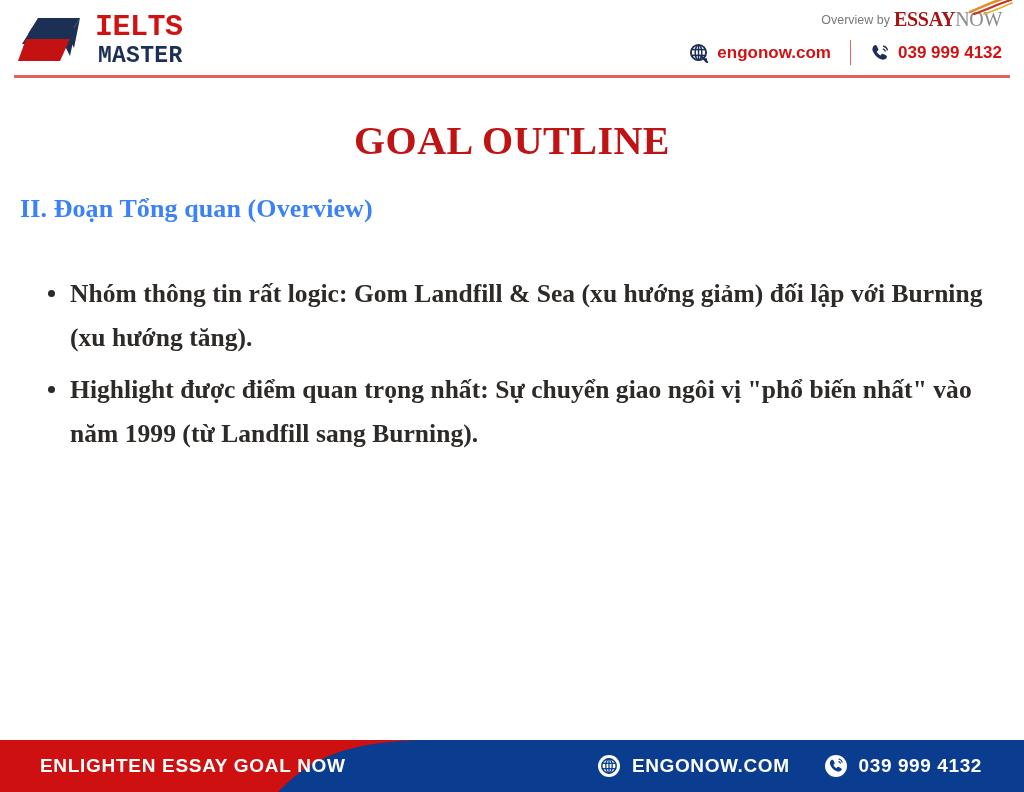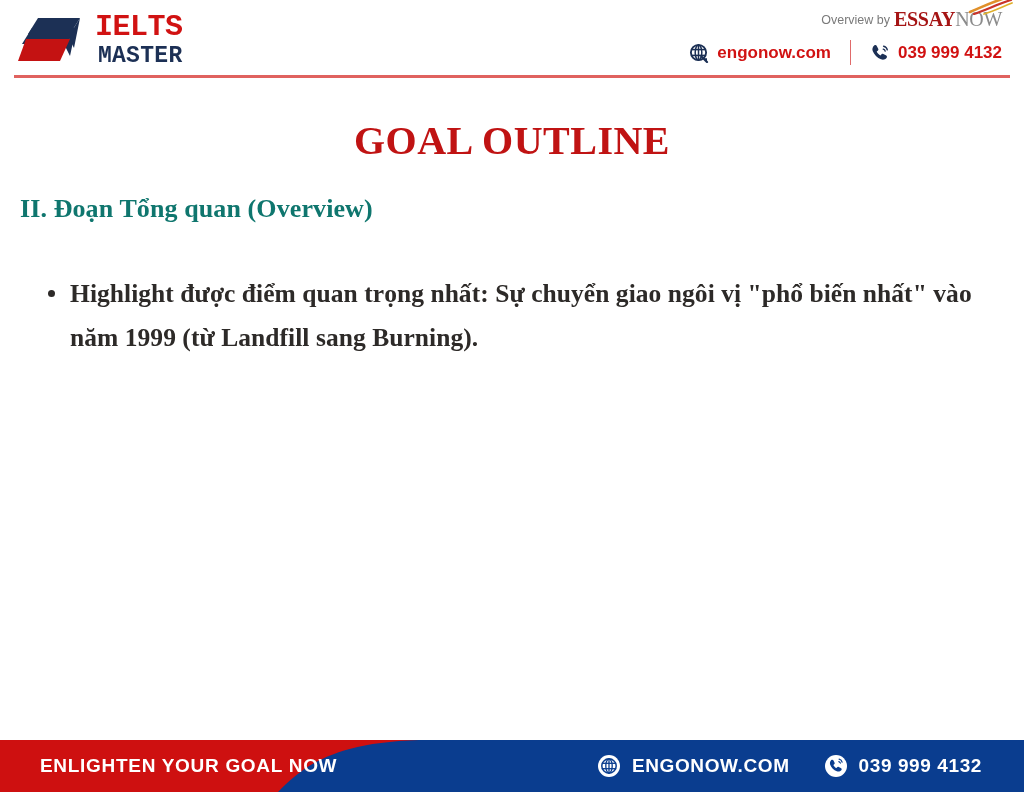--- a/index.html
+++ b/index.html
@@ -161,21 +161,21 @@
     letter-spacing: 0.5px;
   }
 
   .section-heading {
     position: absolute;
     top: 194px;
     left: 20px;
     font-family: "Liberation Serif", serif;
     font-size: 26px;
     font-weight: bold;
-    color: #0f766e;
+    color: #3b82f6;
     letter-spacing: 0.1px;
   }
 
   .bullets {
     position: absolute;
     top: 272px;
     left: 44px;
     width: 965px;
   }
 
@@ -336,31 +336,32 @@
 
     <div class="header-rule"></div>
   </div>
 
   <div class="title">GOAL OUTLINE</div>
 
   <div class="section-heading">II. Đoạn Tổng quan (Overview)</div>
 
   <div class="bullets">
     <ul>
+      <li class="bullet-item">Nhóm thông tin rất logic: Gom Landfill &amp; Sea (xu hướng giảm) đối lập với Burning (xu hướng tăng).</li>
       <li class="bullet-item">Highlight được điểm quan trọng nhất: Sự chuyển giao ngôi vị "phổ biến nhất" vào năm 1999 (từ Landfill sang Burning).</li>
     </ul>
   </div>
 
   <div class="footer">
     <div class="footer-red"></div>
     <svg class="footer-blue" viewBox="0 0 1024 52" preserveAspectRatio="none">
       <path d="M1024 0 L430 0 C 330 0 300 30 278 52 L1024 52 Z" fill="#0a3d8f"></path>
     </svg>
 
-    <div class="footer-tagline">ENLIGHTEN YOUR GOAL NOW</div>
+    <div class="footer-tagline">ENLIGHTEN ESSAY GOAL NOW</div>
 
     <div class="footer-right">
       <div class="footer-contact">
         <svg class="fc-icon" viewBox="0 0 24 24">
           <circle cx="12" cy="12" r="11" fill="#ffffff"></circle>
           <circle cx="12" cy="12" r="7.2" fill="none" stroke="#0a3d8f" stroke-width="1.5"></circle>
           <ellipse cx="12" cy="12" rx="3.2" ry="7.2" fill="none" stroke="#0a3d8f" stroke-width="1.3"></ellipse>
           <line x1="4.8" y1="9.3" x2="19.2" y2="9.3" stroke="#0a3d8f" stroke-width="1.3"></line>
           <line x1="4.8" y1="14.7" x2="19.2" y2="14.7" stroke="#0a3d8f" stroke-width="1.3"></line>
           <line x1="12" y1="4.8" x2="12" y2="19.2" stroke="#0a3d8f" stroke-width="1.3"></line>

